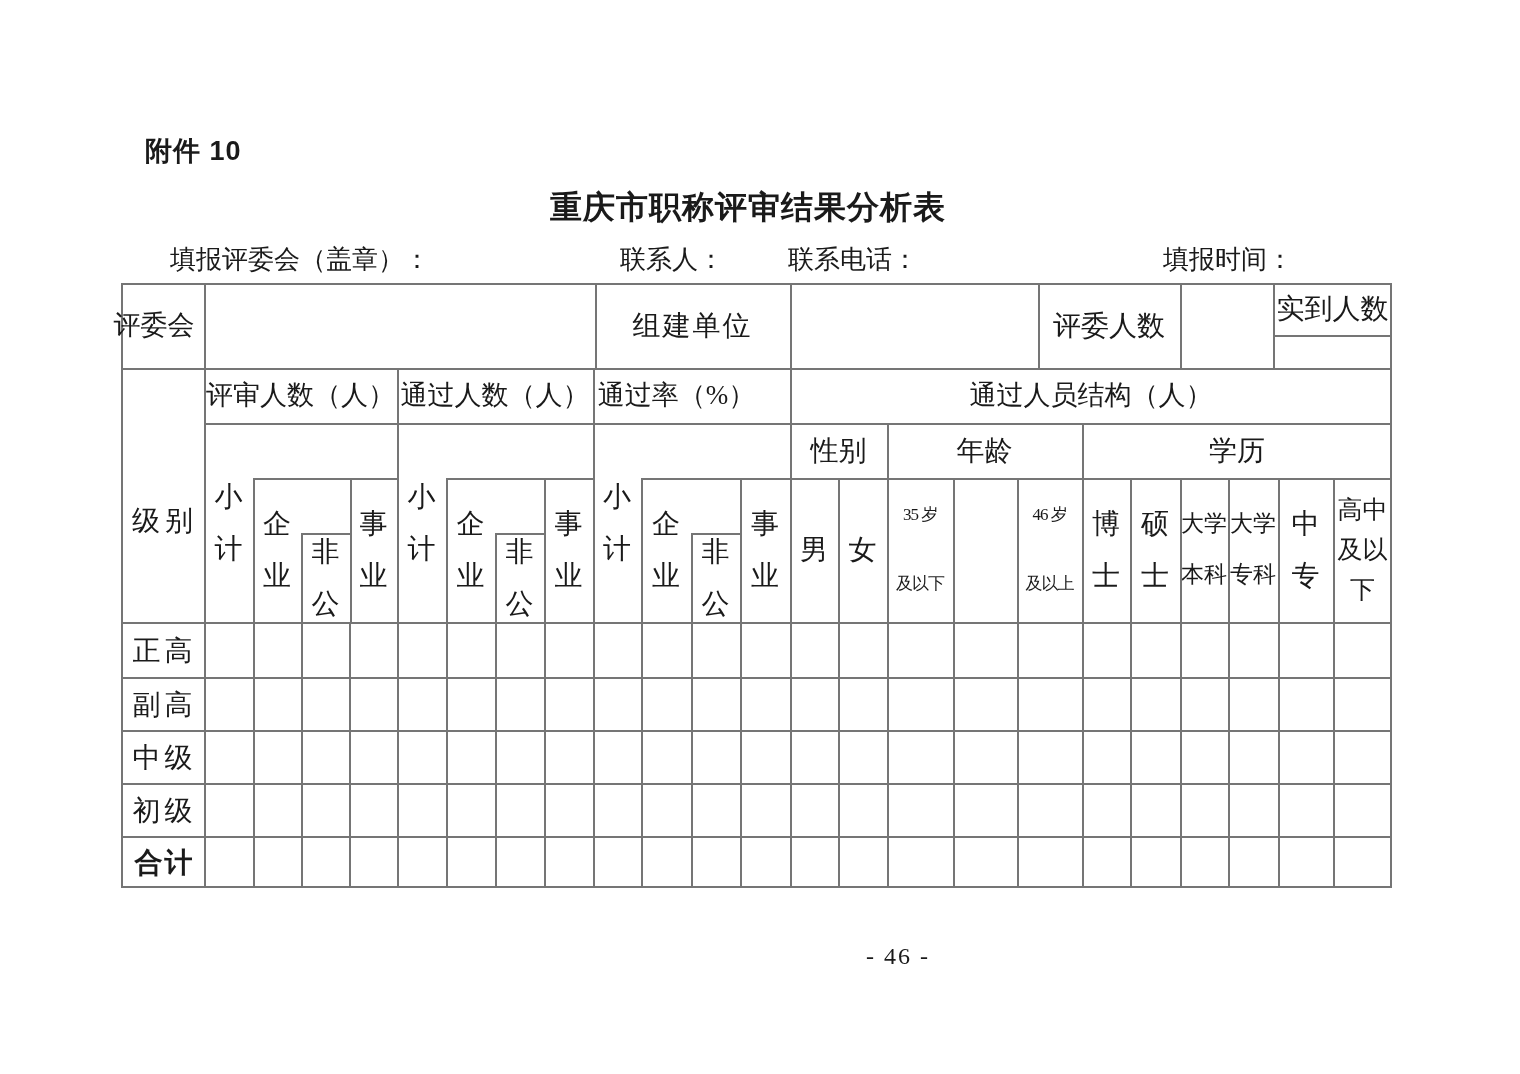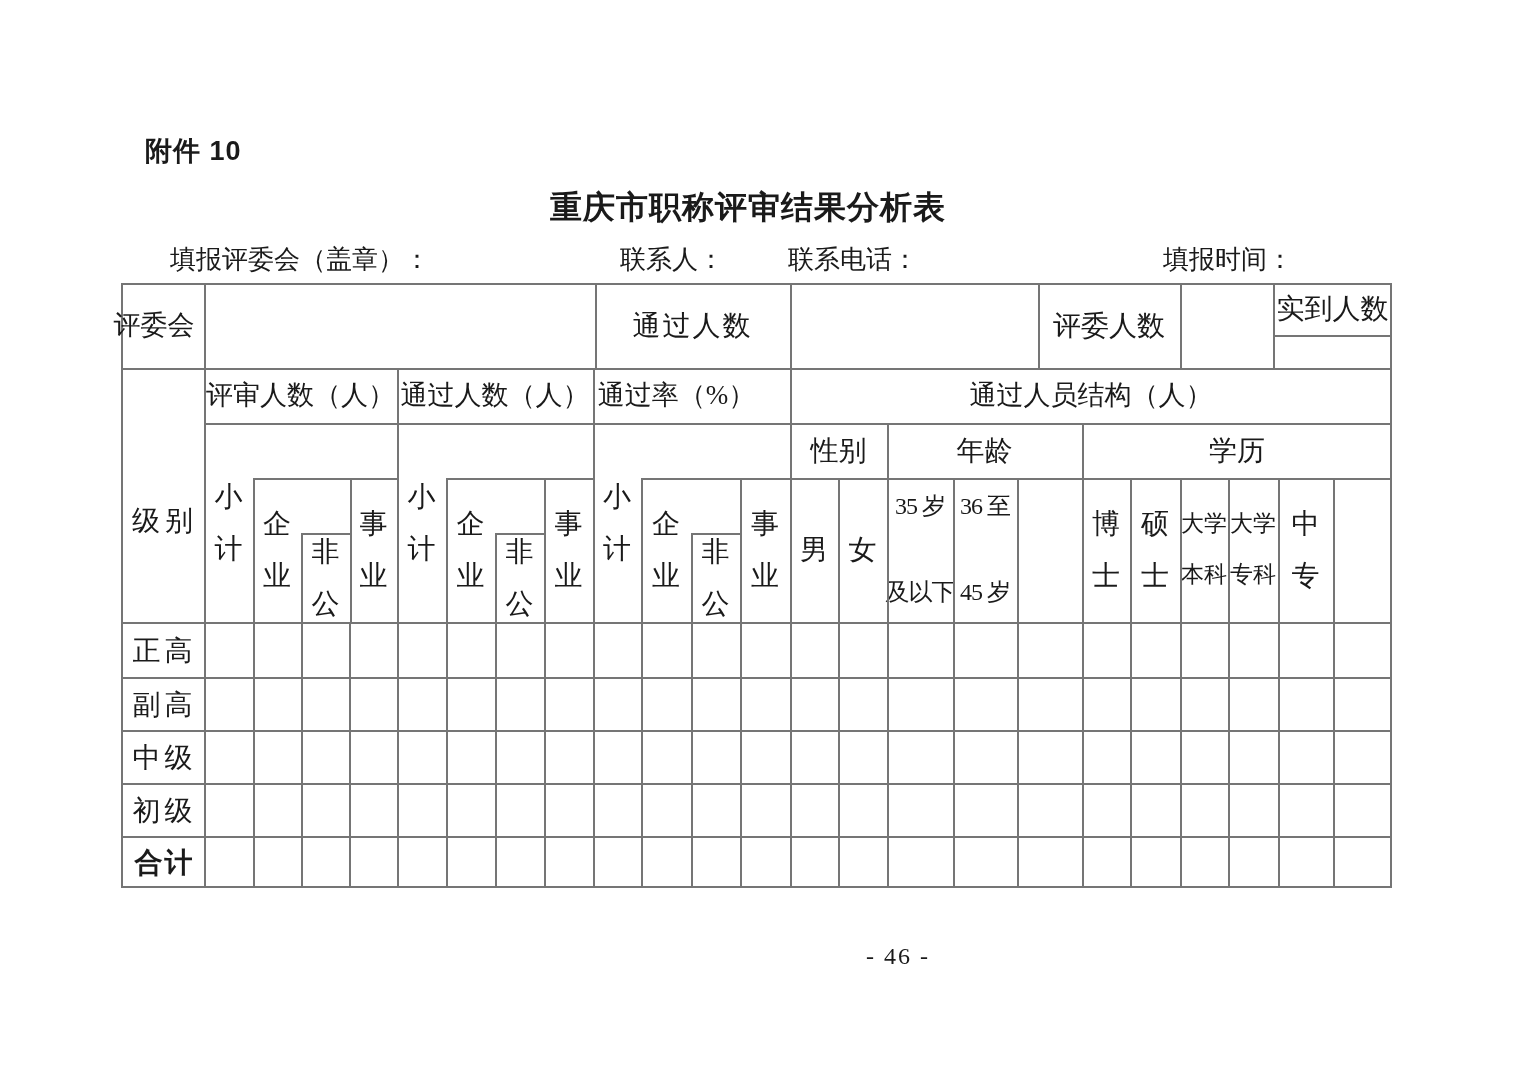--- a/index.html
+++ b/index.html
@@ -16,21 +16,21 @@
          outline:2px solid #757575;outline-offset:-2px;}
   .v,.h{position:absolute;background:#757575;}
   .v{width:2px;}
   .h{height:2px;}
 
   .tx{position:absolute;display:flex;flex-direction:column;align-items:center;justify-content:center;
       text-align:center;font-size:28px;line-height:1.85;word-break:break-all;}
   .tx.nw{white-space:nowrap;word-break:keep-all;}
   .tx.ls{letter-spacing:5px;text-indent:5px;}
   .tx span{display:block;}
-  .tx.md{font-size:24px;line-height:2.4;gap:28px;}
+  .tx.md{font-size:17px;line-height:2.4;gap:28px;}
   .tx.md span{white-space:nowrap;letter-spacing:-1px;}
   .tx.sm{font-size:23px;line-height:2.2;}
   .tx.sm span{white-space:nowrap;}
   .tx.xs{font-size:25px;line-height:1.6;}
   .tx.xs span{white-space:nowrap;}
   .blank{position:absolute;}
 
   .bg{position:absolute;left:0;top:339px;width:1271px;height:266px;box-sizing:border-box;
       border-top:2px solid #757575;display:grid;
       grid-template-columns:83px 49px 48px 48px 48px 49px 49px 49px 49px 48px 50px 49px 50px 48px 49px 66px 64px 65px 48px 50px 48px 50px 55px 59px;
@@ -50,21 +50,21 @@
   <div class="title">重庆市职称评审结果分析表</div>
 
   <span class="flabel" style="left:170px">填报评委会（盖章）：</span>
   <span class="flabel" style="left:620px">联系人：</span>
   <span class="flabel" style="left:788px">联系电话：</span>
   <span class="flabel" style="left:1163px">填报时间：</span>
 
   <div class="table">
 
     <div class="tx nw" style="left:0;top:0;width:66px;height:85px;font-size:27px">评委会</div>
-    <div class="tx nw" style="left:474px;top:0;width:195px;height:85px;letter-spacing:2px">通过人数</div>
+    <div class="tx nw" style="left:474px;top:0;width:195px;height:85px;letter-spacing:2px">组建单位</div>
     <div class="tx nw" style="left:917px;top:0;width:142px;height:85px">评委人数</div>
     <div class="tx nw" style="left:1152px;top:0;width:119px;height:52px">实到人数</div>
 
     <div class="blank" style="left:83px;top:0;width:391px;height:85px"></div>
     <div class="blank" style="left:669px;top:0;width:248px;height:85px"></div>
     <div class="blank" style="left:1059px;top:0;width:93px;height:85px"></div>
     <div class="blank" style="left:1152px;top:52px;width:119px;height:33px"></div>
 
     <div class="tx nw ls" style="left:0;top:85px;width:83px;height:306px">级别</div>
     <div class="tx nw" style="left:276px;top:85px;width:196px;height:55px;font-size:27px">通过人数（人）</div>
@@ -91,36 +91,41 @@
     <div class="tx" style="left:570px;top:250px;width:49px;height:89px">非公</div>
     <div class="tx" style="left:619px;top:195px;width:50px;height:144px">事业</div>
 
     <div class="tx" style="left:669px;top:195px;width:48px;height:144px">男</div>
     <div class="tx" style="left:717px;top:195px;width:49px;height:144px">女</div>
 
     <div class="tx md" style="left:766px;top:195px;width:66px;height:144px">
       <span>35 岁</span>
       <span>及以下</span>
     </div>
-    <div class="tx md" style="left:832px;top:195px;width:64px;height:144px">
-      <span>36 至</span>
-      <span>45 岁</span>
+    <div class="tx md" style="left:896px;top:195px;width:65px;height:144px">
+      <span>46 岁</span>
+      <span>及以上</span>
     </div>
 
     <div class="tx" style="left:961px;top:195px;width:48px;height:144px">博士</div>
     <div class="tx" style="left:1009px;top:195px;width:50px;height:144px">硕士</div>
     <div class="tx sm" style="left:1059px;top:195px;width:48px;height:144px">
       <span>大学</span>
       <span>本科</span>
     </div>
     <div class="tx sm" style="left:1107px;top:195px;width:50px;height:144px">
       <span>大学</span>
       <span>专科</span>
     </div>
     <div class="tx" style="left:1157px;top:195px;width:55px;height:144px">中专</div>
+    <div class="tx xs" style="left:1212px;top:195px;width:59px;height:144px">
+      <span>高中</span>
+      <span>及以</span>
+      <span>下</span>
+    </div>
 
     <i class="v" style="left:83px;top:0;height:339px"></i>
     <i class="v" style="left:474px;top:0;height:85px"></i>
     <i class="v" style="left:669px;top:0;height:339px"></i>
     <i class="v" style="left:917px;top:0;height:85px"></i>
     <i class="v" style="left:1059px;top:0;height:85px"></i>
     <i class="v" style="left:1152px;top:0;height:85px"></i>
     <i class="v" style="left:276px;top:85px;height:254px"></i>
     <i class="v" style="left:472px;top:85px;height:254px"></i>
     <i class="v" style="left:766px;top:140px;height:199px"></i>

